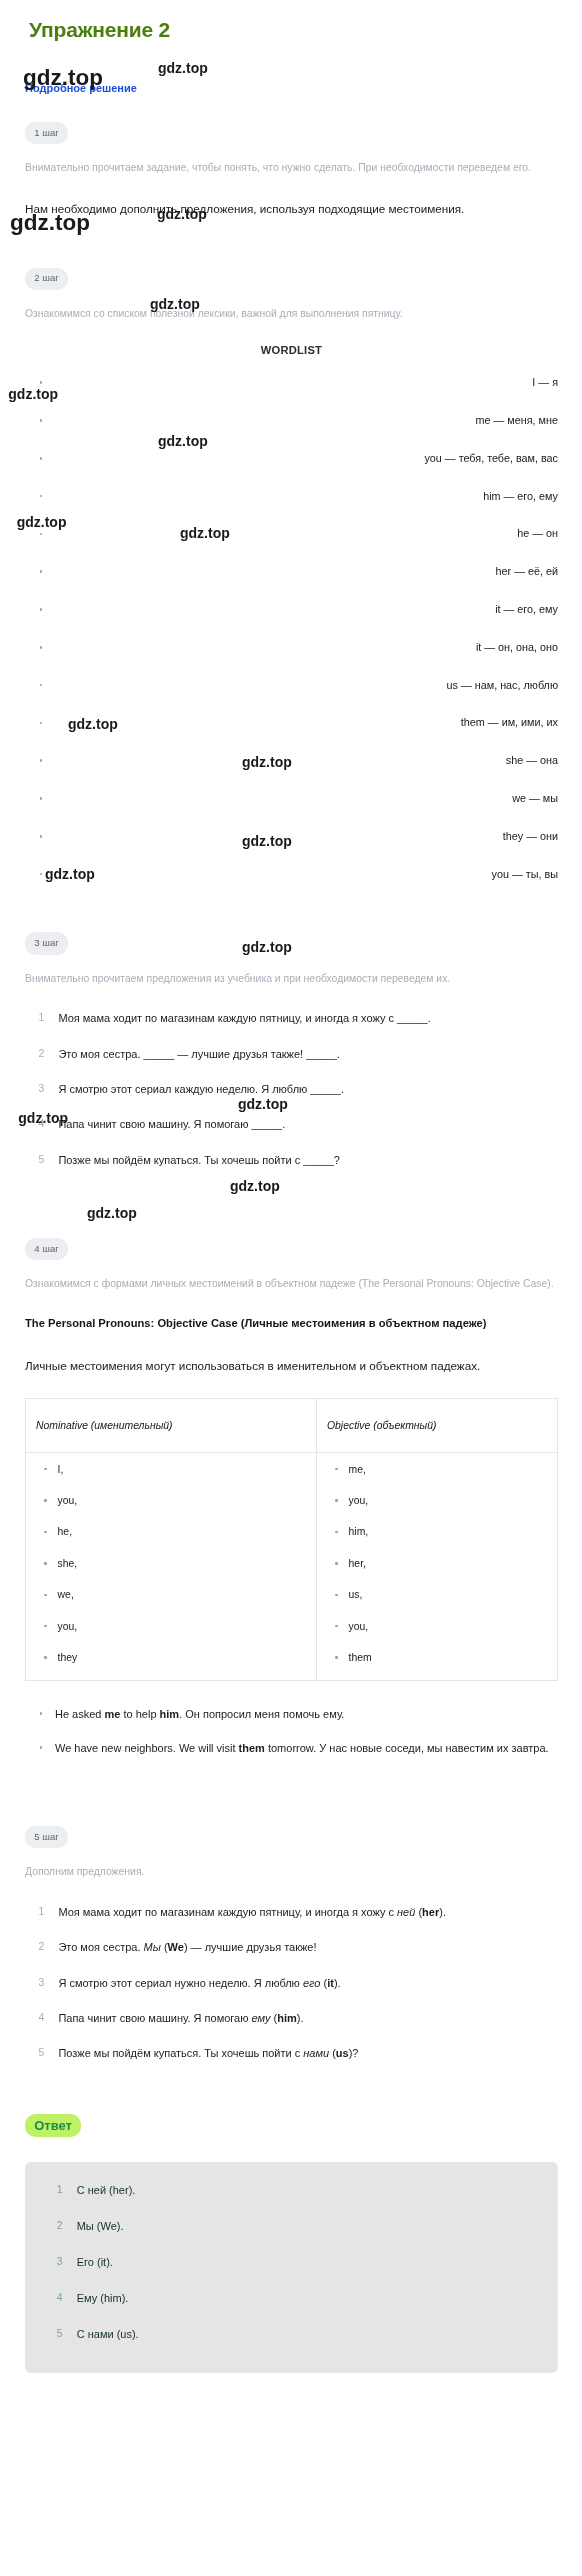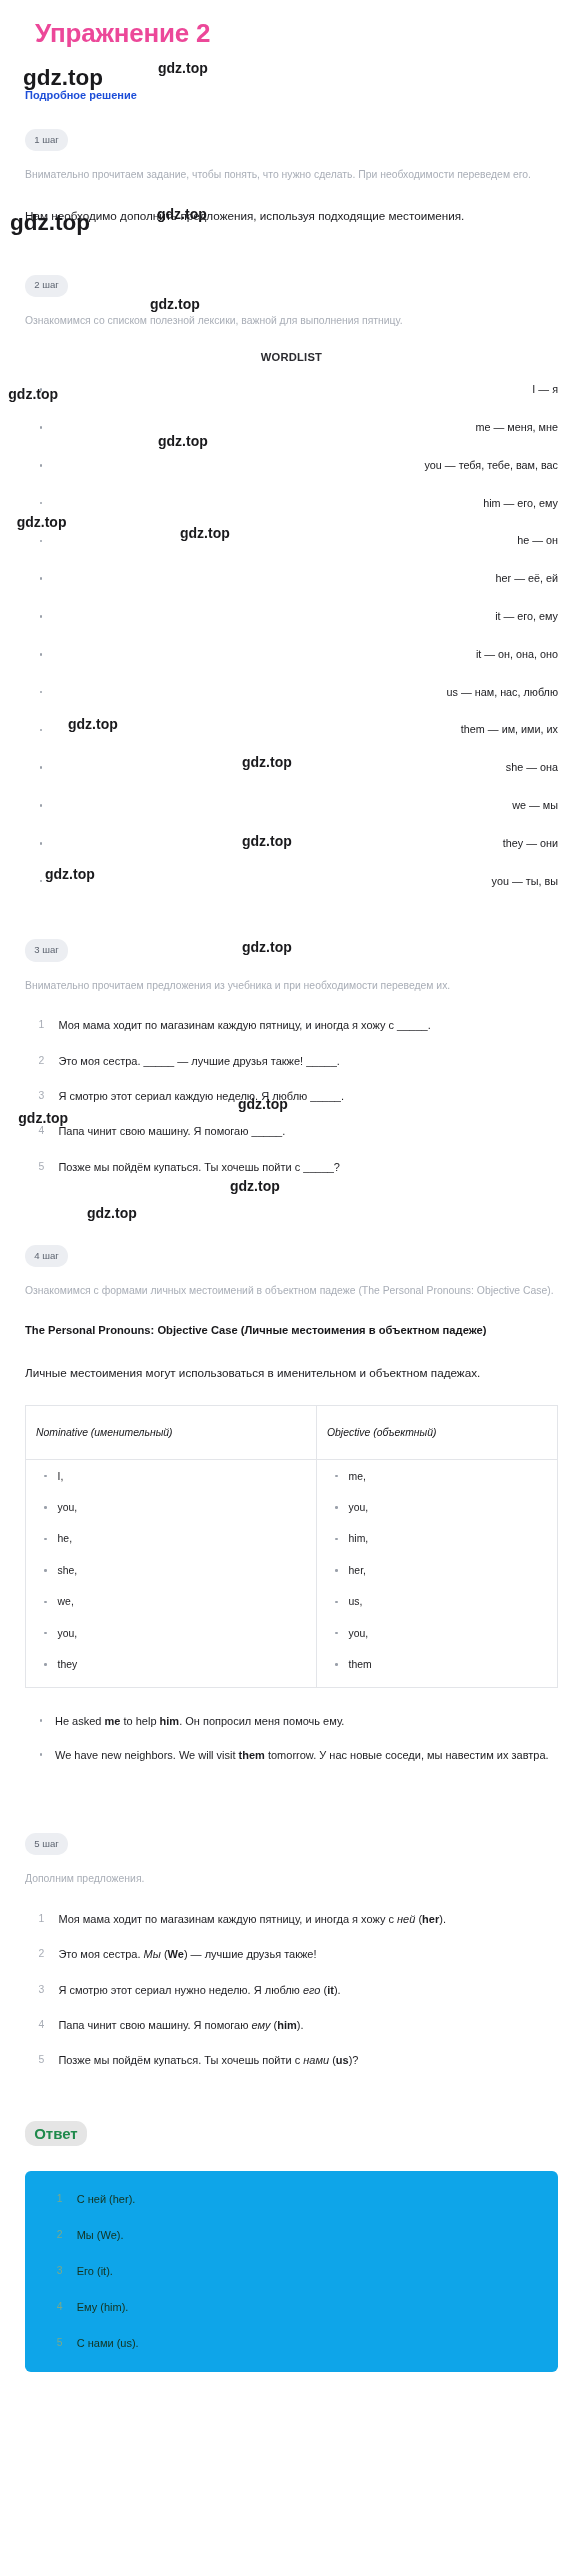--- a/index.html
+++ b/index.html
@@ -15,48 +15,48 @@
     position: relative;
     overflow: hidden;
   }
   .page {
     position: relative;
     width: 583px;
     padding: 18.3px 25px 0 25px;
   }
 
   h1.ex-title {
-    font-size: 26px;
+    font-size: 21px;
     font-weight: 700;
     letter-spacing: -0.2px;
-    margin: 0 0 40px 10px;
-    color: #ec4899;
+    margin: 0 0 40px 4px;
+    color: #4d7c0f;
   }
   h2.solution-title {
     font-size: 11px;
     font-weight: 700;
     margin: 0 0 28px 0;
     color: #1d4ed8;
   }
 
   .step-badge {
     display: inline-block;
     background: #eceef2;
     color: #5d6470;
     font-size: 9.6px;
     line-height: 1;
     padding: 5.8px 9.2px 6.7px 9.2px;
     border-radius: 10.8px;
     margin-bottom: 16px;
   }
   .step-badge.answer {
-    background: #e5e5e5;
+    background: #bef264;
     color: #1f8a4c;
     font-weight: 700;
-    font-size: 15px;
+    font-size: 13px;
     padding: 5px 9.2px 5.8px 9.2px;
   }
 
   .step-note {
     color: #a9aeb7;
     font-size: 10.4px;
     line-height: 1.55;
     margin: 0 0 21.7px 0;
   }
 
@@ -192,23 +192,23 @@
   ul.examples li:before {
     content: "";
     position: absolute;
     left: 3.3px; top: 8.3px;
     width: 2.5px; height: 2.5px;
     border-radius: 50%;
     background: #9aa0aa;
   }
 
   .answer-box {
-    background: #0ea5e9;
+    background: #e5e5e5;
     border-radius: 5.8px;
-    padding: 23px 15px 20px 15px;
+    padding: 23px 15px 30px 15px;
     margin: 8.3px 0 0 0;
   }
   .answer-box ol {
     list-style: none;
     counter-reset: a;
     margin: 0; padding: 0 0 0 15px;
   }
   .answer-box ol li {
     counter-increment: a;
     position: relative;

